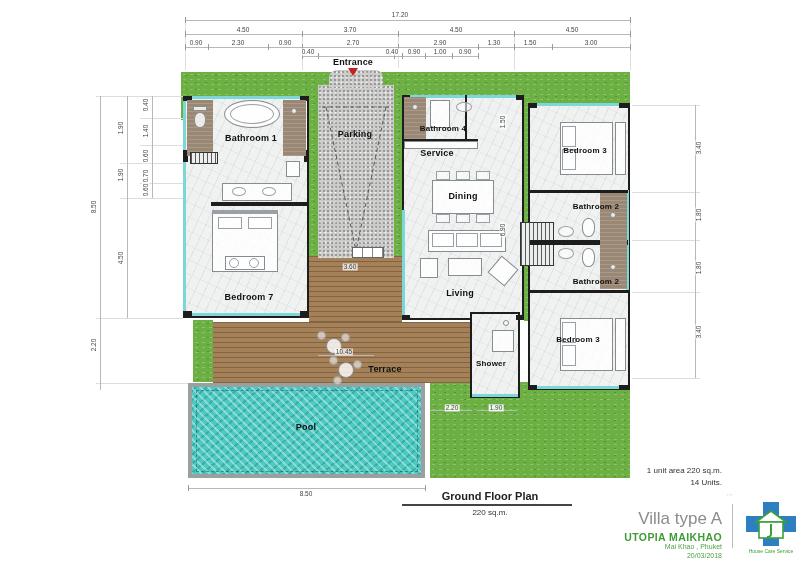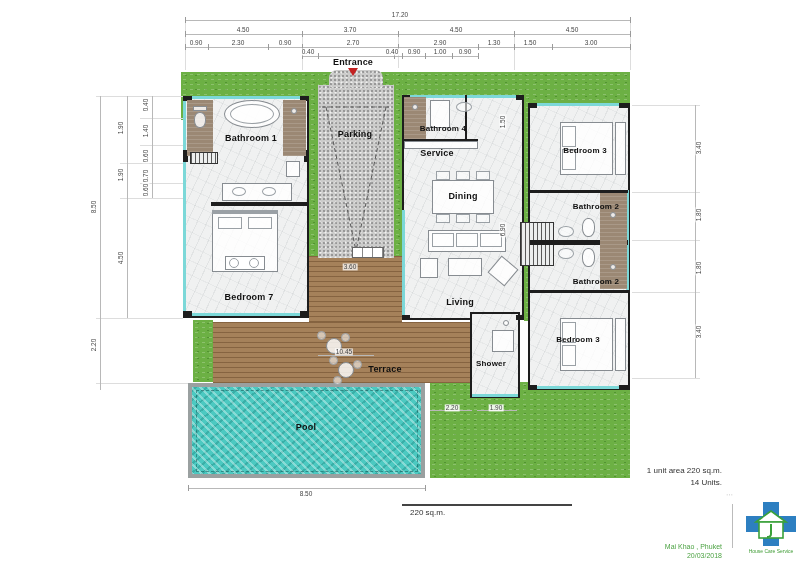--- a/index.html
+++ b/index.html
@@ -163,21 +163,21 @@
   <div class="pool-dash" style="left:196px;top:390px;width:220px;height:80px"></div>
 
   <div class="room-label" style="left:251px;top:138px">Bathroom 1</div>
   <div class="room-label" style="left:249px;top:297px">Bedroom 7</div>
   <div class="room-label" style="left:353px;top:62px">Entrance</div>
   <div class="tri-red" style="left:348px;top:68px"></div>
   <div class="room-label" style="left:355px;top:134px">Parking</div>
   <div class="room-label small-label" style="left:443px;top:128px">Bathroom 4</div>
   <div class="room-label" style="left:437px;top:153px">Service</div>
   <div class="room-label" style="left:463px;top:196px">Dining</div>
-  <div class="room-label" style="left:460px;top:302px">Living</div>
+  <div class="room-label" style="left:460px;top:293px">Living</div>
   <div class="room-label small-label" style="left:585px;top:150px">Bedroom 3</div>
   <div class="room-label small-label" style="left:596px;top:206px">Bathroom 2</div>
   <div class="room-label small-label" style="left:596px;top:281px">Bathroom 2</div>
   <div class="room-label small-label" style="left:578px;top:339px">Bedroom 3</div>
   <div class="room-label small-label" style="left:491px;top:363px">Shower</div>
   <div class="room-label" style="left:385px;top:369px">Terrace</div>
   <div class="room-label" style="left:306px;top:427px">Pool</div>
 
   <div class="dline" style="left:185px;top:20px;width:445px;height:1px"></div>
   <div class="tick" style="left:185px;top:17px"></div>
@@ -276,26 +276,29 @@
   <div class="dline" style="left:430px;top:410px;width:42px;height:1px"></div>
   <div class="dline" style="left:477px;top:410px;width:40px;height:1px"></div>
   <div class="dim" style="left:452px;top:408px">2.20</div>
   <div class="dim" style="left:496px;top:408px">1.90</div>
 
   <div class="dline" style="left:188px;top:488px;width:237px;height:1px"></div>
   <div class="tick" style="left:188px;top:485px"></div>
   <div class="tick" style="left:425px;top:485px"></div>
   <div class="dim" style="left:306px;top:494px">8.50</div>
 
+  <div class="abs z7" style="left:410px;top:490px;width:160px;text-align:center;font-weight:bold;font-size:11px;color:#222">Ground Floor Plan</div>
   <div class="abs z7" style="left:402px;top:504px;width:170px;height:2px;background:#444"></div>
-  <div class="abs z7" style="left:410px;top:508px;width:160px;text-align:left;font-size:8px;color:#333">220 sq.m.</div>
+  <div class="abs z7" style="left:410px;top:508px;width:160px;text-align:center;font-size:8px;color:#333">220 sq.m.</div>
 
   <div class="tb-txt" style="top:466px;font-size:8px;color:#333">1 unit area 220 sq.m.</div>
   <div class="tb-txt" style="top:478px;font-size:8px;color:#333">14 Units.</div>
   <div class="abs z7" style="left:726px;top:492px;font-size:7px;color:#aaa;line-height:.8">⋯</div>
+  <div class="tb-txt" style="top:509px;font-size:17px;color:#8c8c8c">Villa type A</div>
+  <div class="tb-txt" style="top:531px;font-size:10.5px;font-weight:bold;color:#3f9c35;letter-spacing:.4px">UTOPIA MAIKHAO</div>
   <div class="tb-txt" style="top:543px;font-size:7px;color:#4da344">Mai Khao , Phuket</div>
   <div class="tb-txt" style="top:552px;font-size:7px;color:#4da344">20/03/2018</div>
   <div class="abs z7" style="left:732px;top:504px;width:1px;height:44px;background:#bbb"></div>
 
   <svg class="abs z7" style="left:746px;top:502px" width="50" height="44" viewBox="0 0 50 44">
     <rect x="17" y="0" width="16" height="44" fill="#2d7fc1"></rect>
     <rect x="0" y="14" width="50" height="16" fill="#2d7fc1"></rect>
     <polygon points="10,20 25,9 40,20" fill="#fff" stroke="#3aa13a" stroke-width="1.6"></polygon>
     <rect x="13" y="20" width="24" height="16" fill="#fff" stroke="#3aa13a" stroke-width="1.6"></rect>
     <path d="M25 22 v10 q0 3 -4 3" fill="none" stroke="#3aa13a" stroke-width="2"></path>

